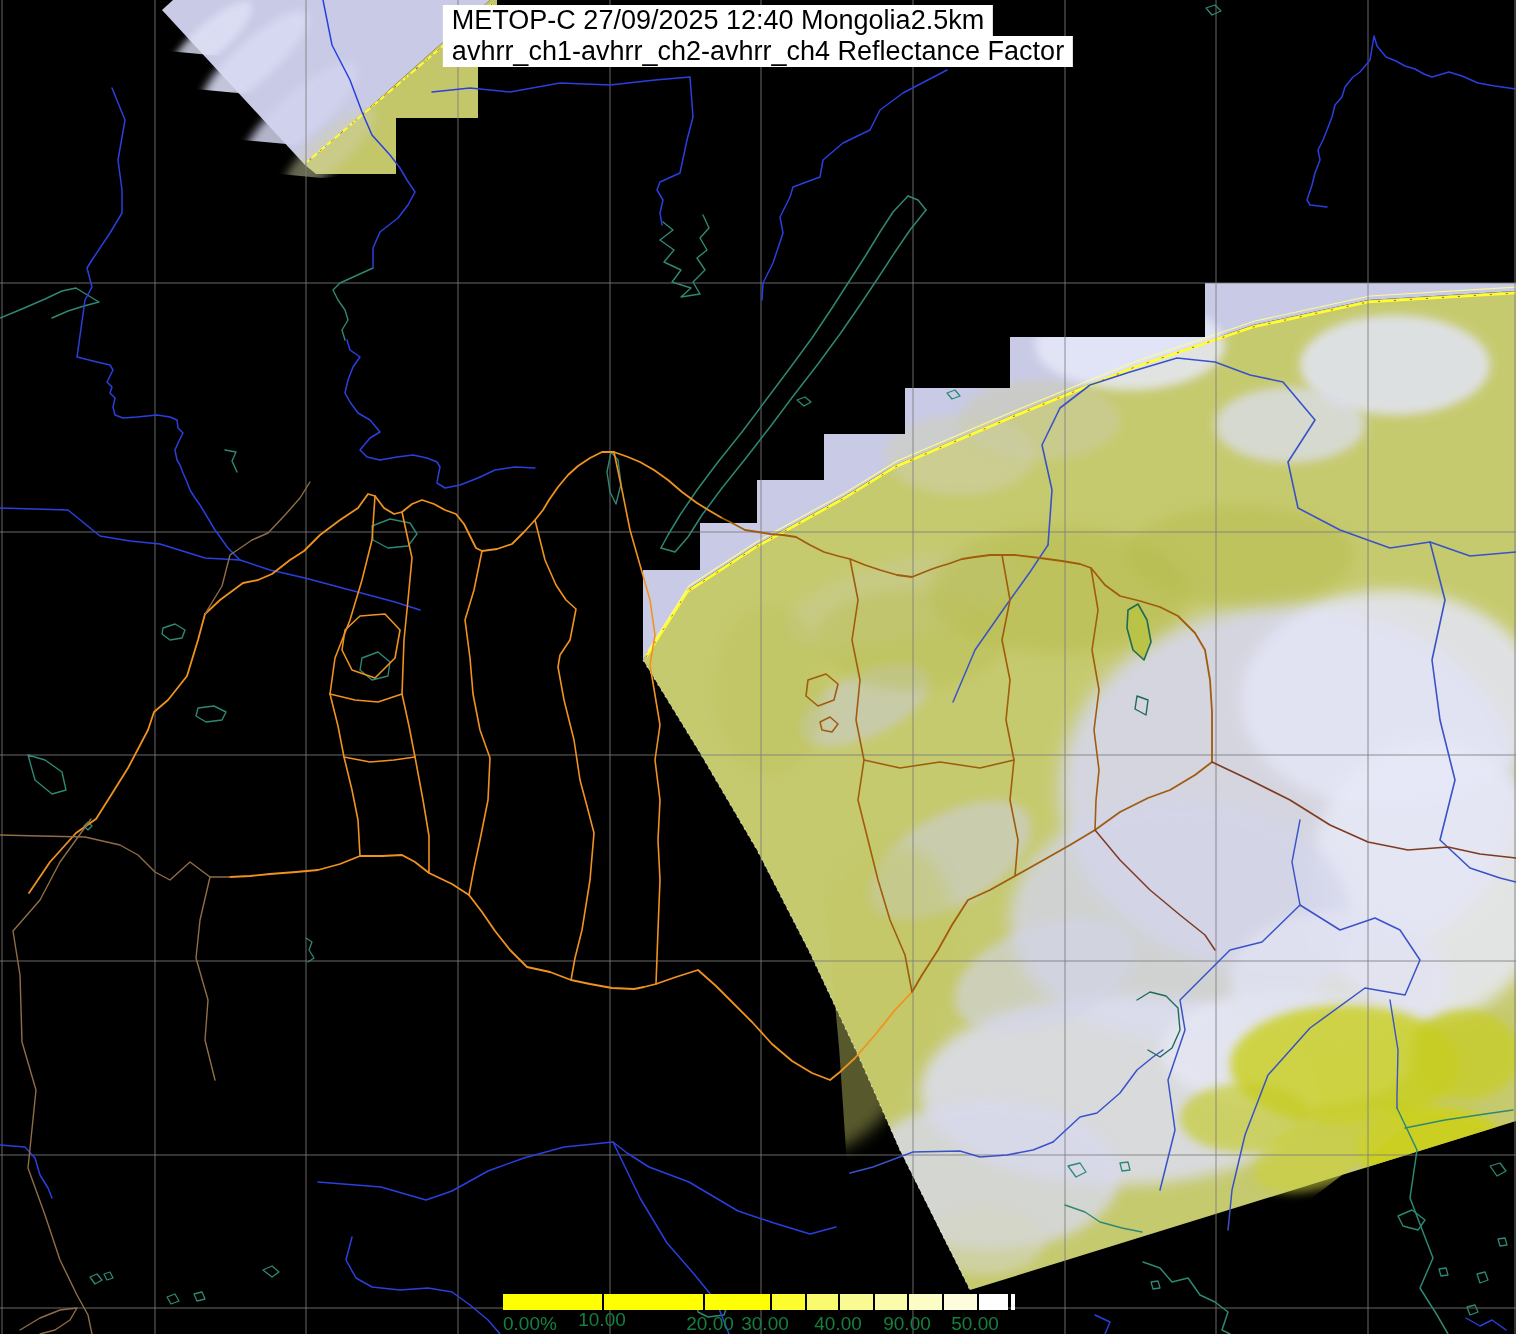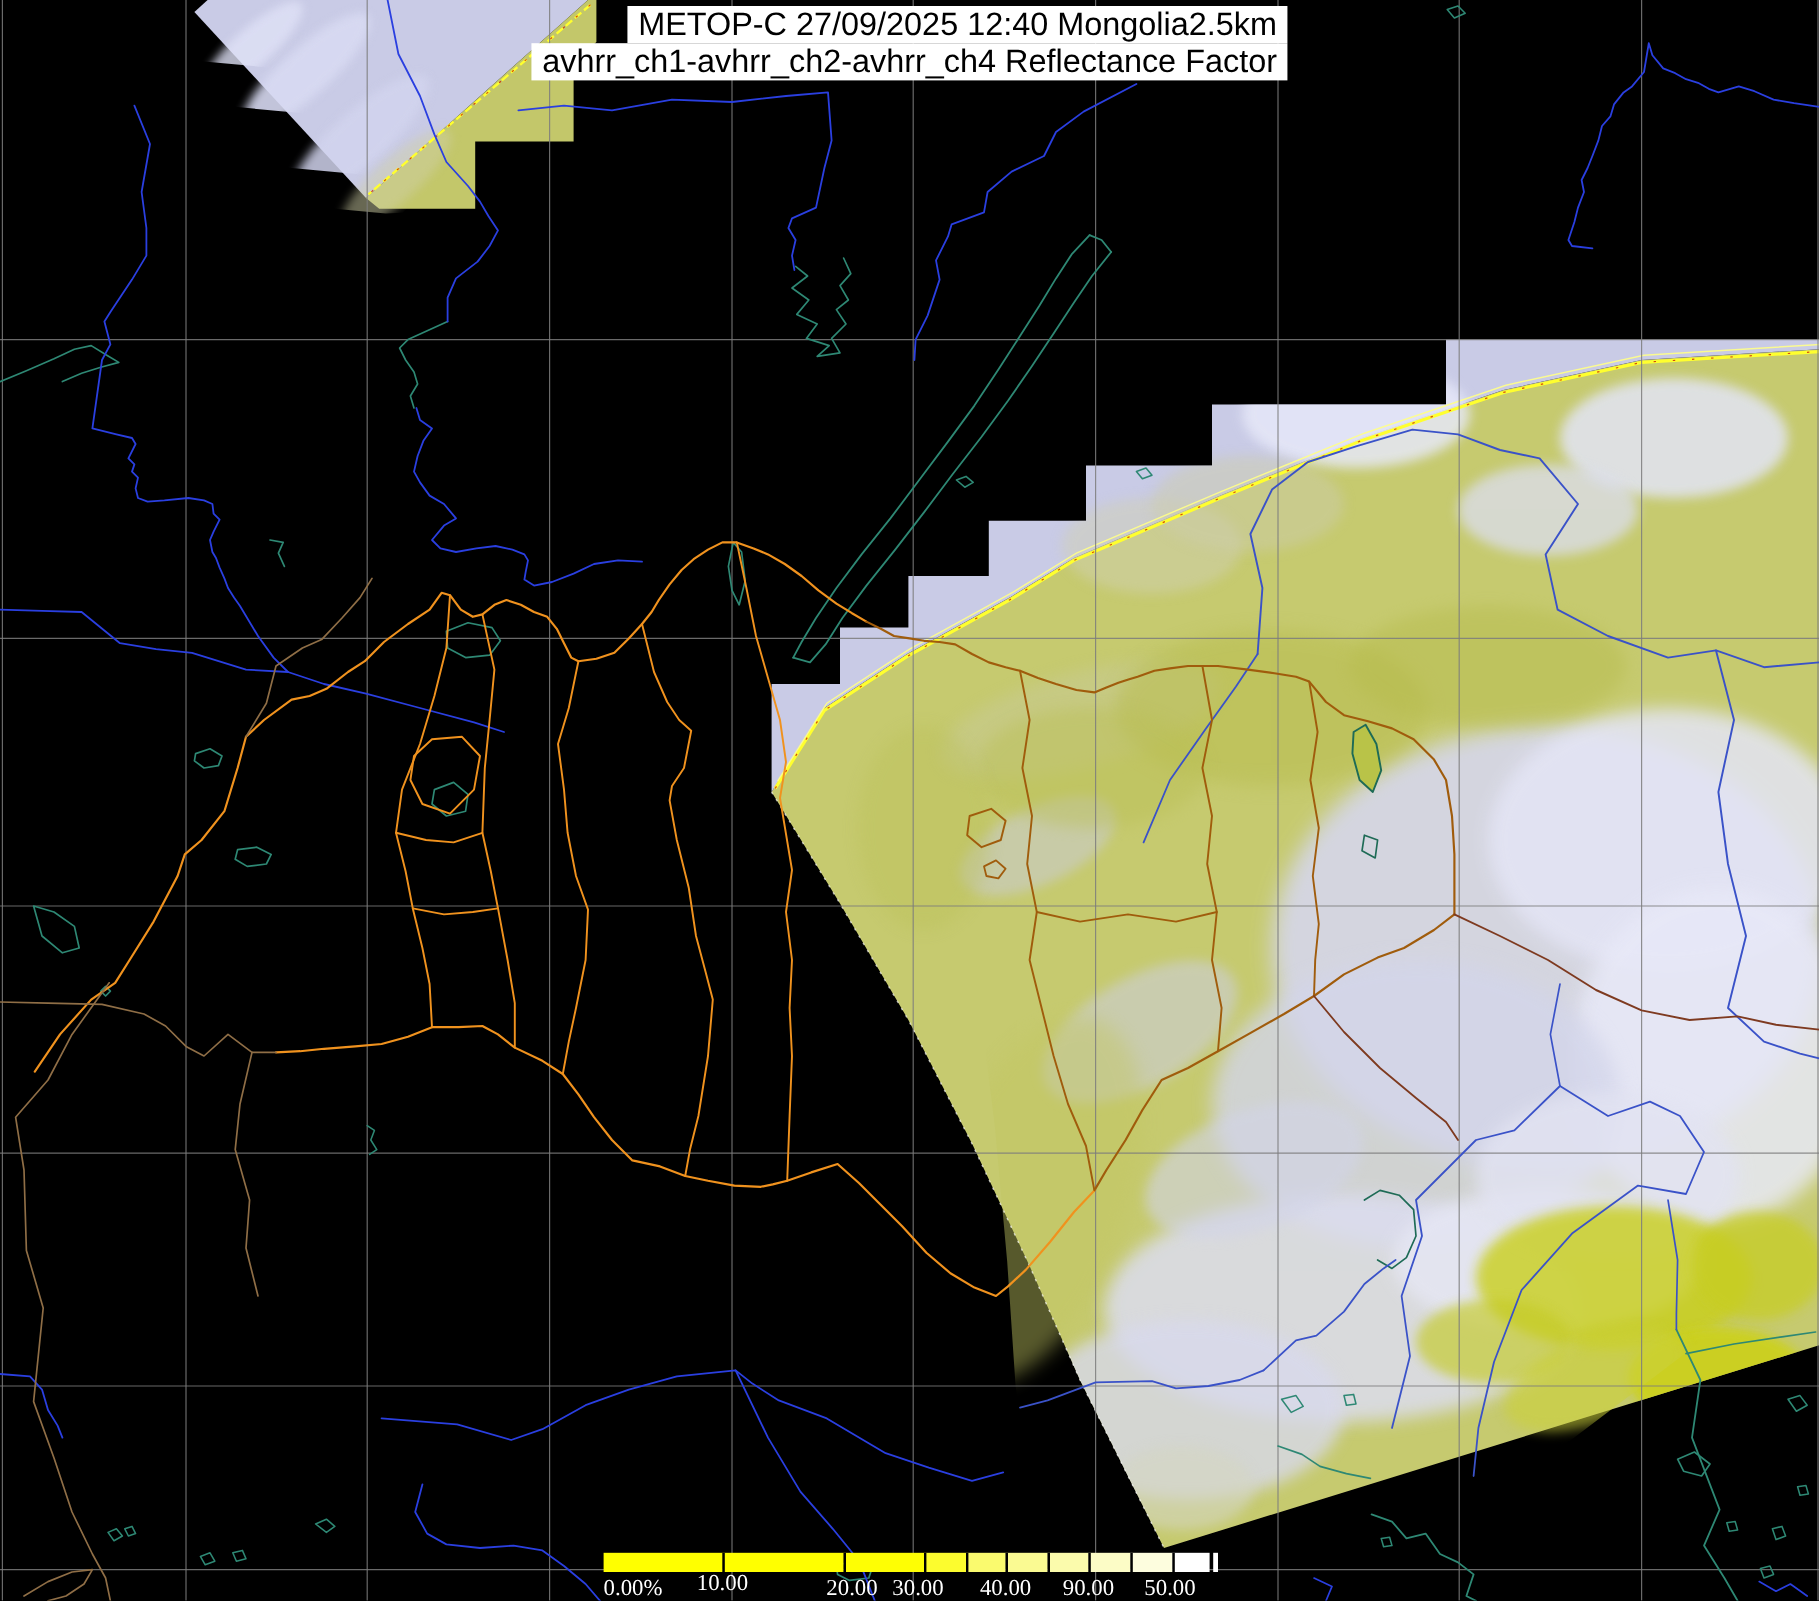--- a/index.html
+++ b/index.html
@@ -1,26 +1,26 @@
 <!DOCTYPE html>
 <html><head>
 <meta charset="utf-8">
 <style>
   html,body{margin:0;padding:0;background:#000;}
   #stage{position:relative;width:1516px;height:1334px;background:#000;overflow:hidden;
          font-family:"Liberation Sans",sans-serif;}
   #map-svg{position:absolute;left:0;top:0;}
   #title-box{position:absolute;left:758px;top:5px;transform:translateX(-50%);
-             display:flex;flex-direction:column;align-items:flex-end;z-index:5;}
+             display:flex;flex-direction:column;align-items:flex-start;z-index:5;}
   .title-line{background:#ffffff;color:#000;font-size:27px;line-height:31px;
               padding:0 9px;white-space:nowrap;}
   #colorbar{position:absolute;z-index:6;}
   .cb-seg{position:absolute;top:0;height:100%;box-sizing:border-box;}
   .cb-div{border-left:2px solid #000;}
-  .cb-label{position:absolute;color:#ffffff;font-size:19px;white-space:nowrap;font-family:Liberation Serif, serif;}
+  .cb-label{position:absolute;color:#15803d;font-size:19px;white-space:nowrap;}
 </style>
 </head>
 <body>
 
 <div id="stage">
   <svg id="map-svg" width="1516" height="1334" viewBox="0 0 1516 1334">
       <defs>
         <filter id="blur7" x="-60%" y="-60%" width="220%" height="220%">
           <feGaussianBlur stdDeviation="3.5"></feGaussianBlur>
         </filter>

